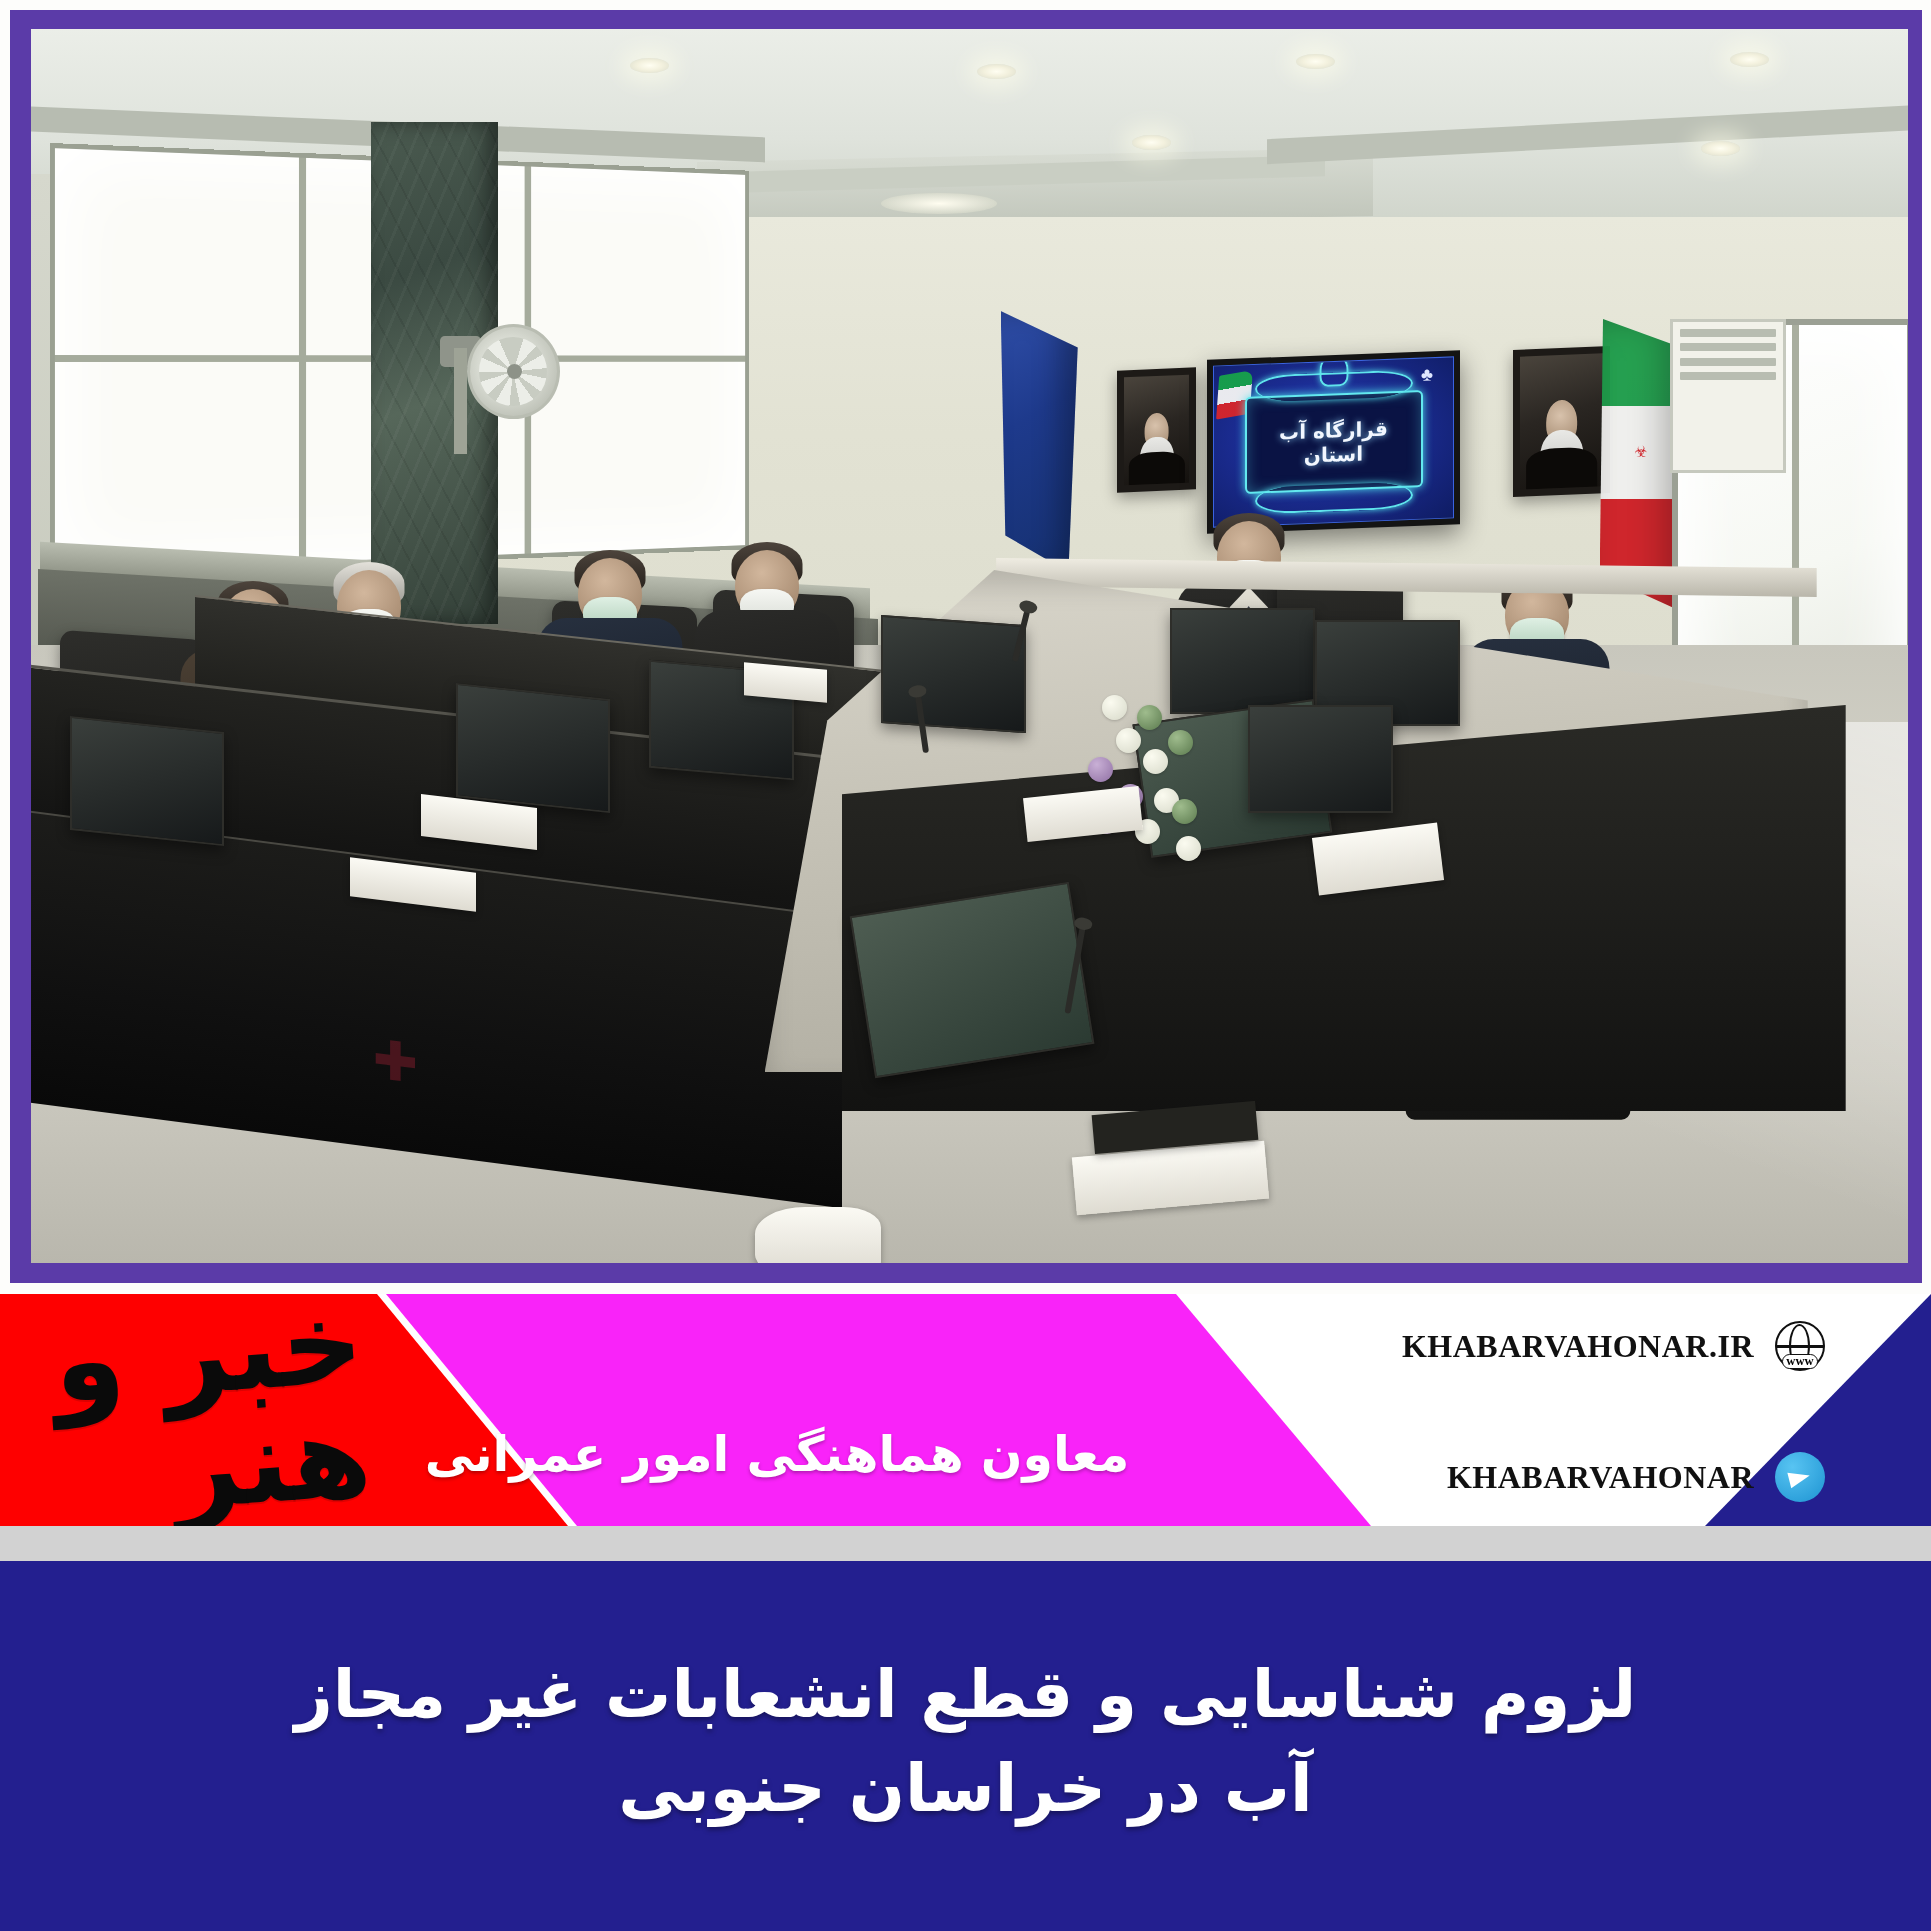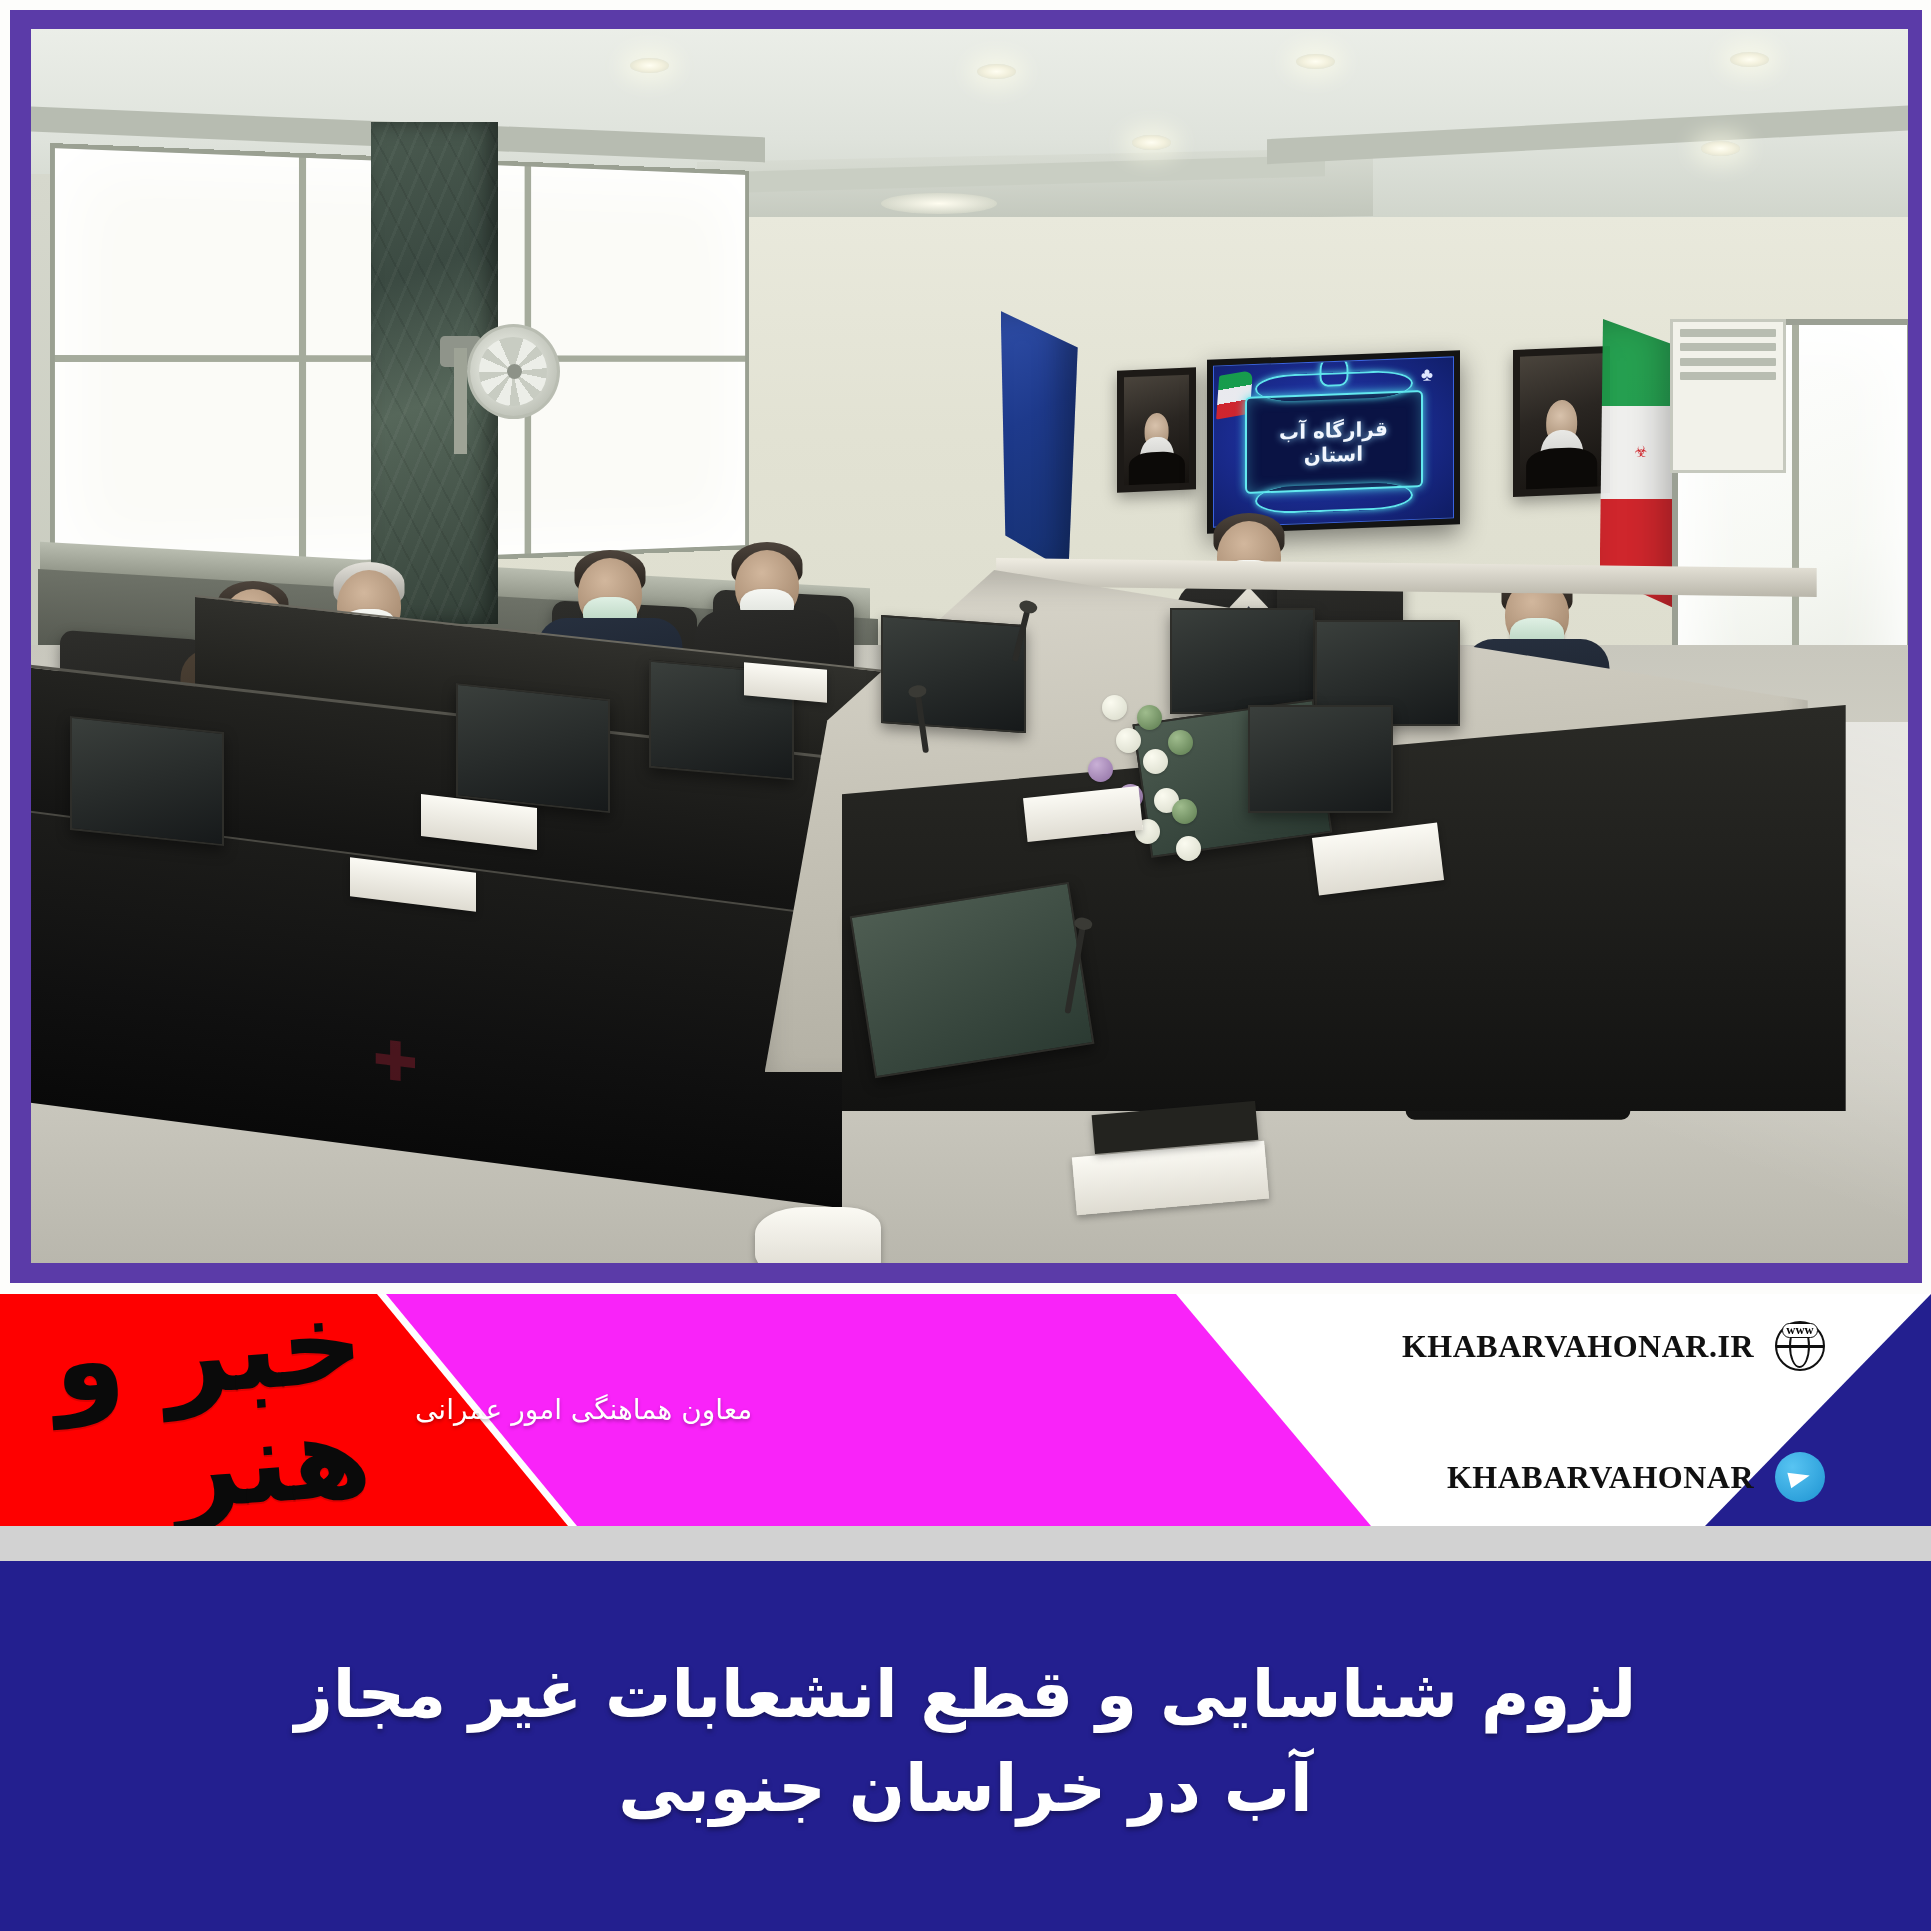--- a/index.html
+++ b/index.html
@@ -380,41 +380,41 @@
   .logo-text{
     position:absolute;left:39px;top:21px;width:328px;height:189px;
     color:#0a0a0a;font-size:114px;font-weight:700;line-height:1;
     font-family:"DejaVu Sans",sans-serif;
     display:flex;align-items:center;justify-content:center;
     transform:rotate(-4deg);letter-spacing:-3.9px;
     text-shadow:0 1.9px 0 rgba(0,0,0,.12);
   }
   .subtitle{
     position:absolute;left:415px;top:33px;width:724px;height:166px;
-    display:flex;flex-direction:column;justify-content:center;align-items:flex-end;
-    color:#ffffff;font-size:28px;font-weight:400;line-height:1.55;
+    display:flex;justify-content:center;align-items:flex-end;
+    color:#ffffff;font-size:49px;font-weight:700;line-height:1.55;
     text-align:right;font-family:"DejaVu Sans",sans-serif;
     text-shadow:0 1.9px 3.9px rgba(0,0,0,.28);direction:rtl;
   }
   .handles{
     position:absolute;left:1371px;top:23px;width:454px;height:189px;
     display:flex;flex-direction:column;justify-content:space-between;
     direction:ltr;
   }
   .handle-row{
     display:flex;align-items:center;justify-content:flex-end;gap:21px;height:58px;
   }
   .handle-row span.txt{
     color:#111111;font-size:32px;font-weight:700;letter-spacing:0.5px;
     font-family:"Liberation Serif","DejaVu Serif",serif;white-space:nowrap;
   }
   .ic{width:50px;height:50px;flex:0 0 50px;position:relative;}
   .ic-www{
     border:2.9px solid #101010;border-radius:50%;box-sizing:border-box;
-    display:flex;align-items:flex-start;justify-content:center;
+    display:flex;align-items:flex-end;justify-content:center;
   }
   .ic-www:before{
     content:"";position:absolute;left:-1px;right:-1px;top:50%;height:2.9px;background:#101010;margin-top:-1.4px;
   }
   .ic-www:after{
     content:"";position:absolute;left:50%;top:1px;bottom:1px;width:21px;margin-left:-10.6px;
     border:2.9px solid #101010;border-radius:50%;box-sizing:border-box;
   }
   .ic-www em{
     position:relative;z-index:3;font-style:normal;font-size:12.6px;font-weight:700;

